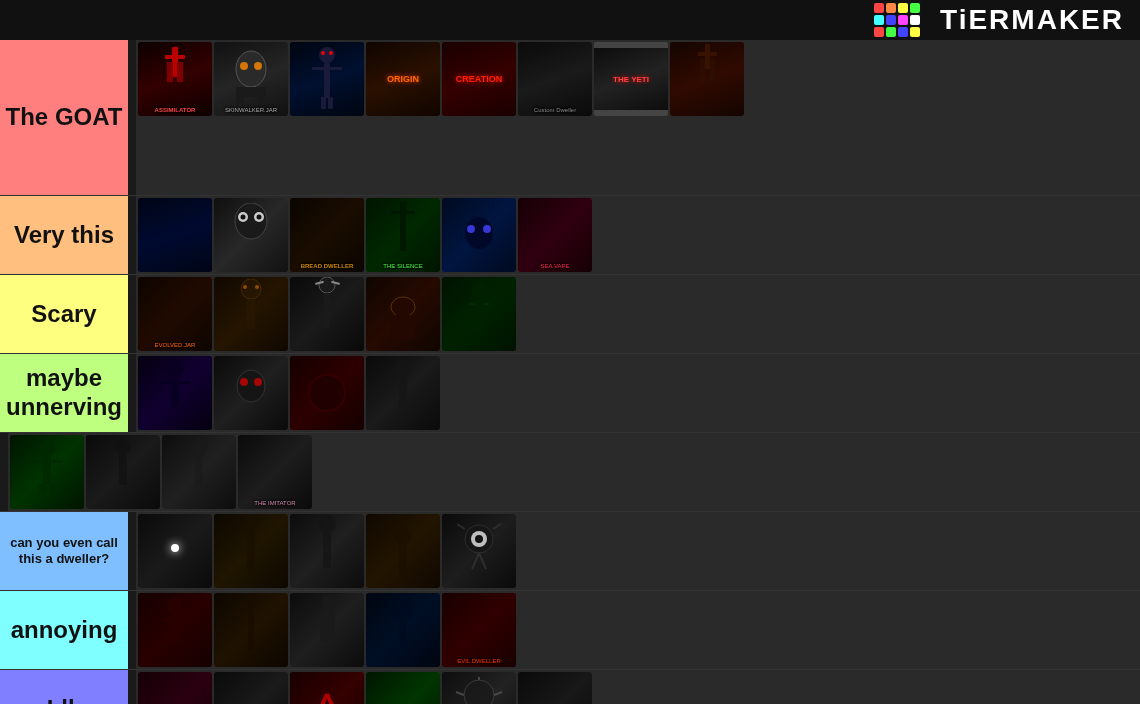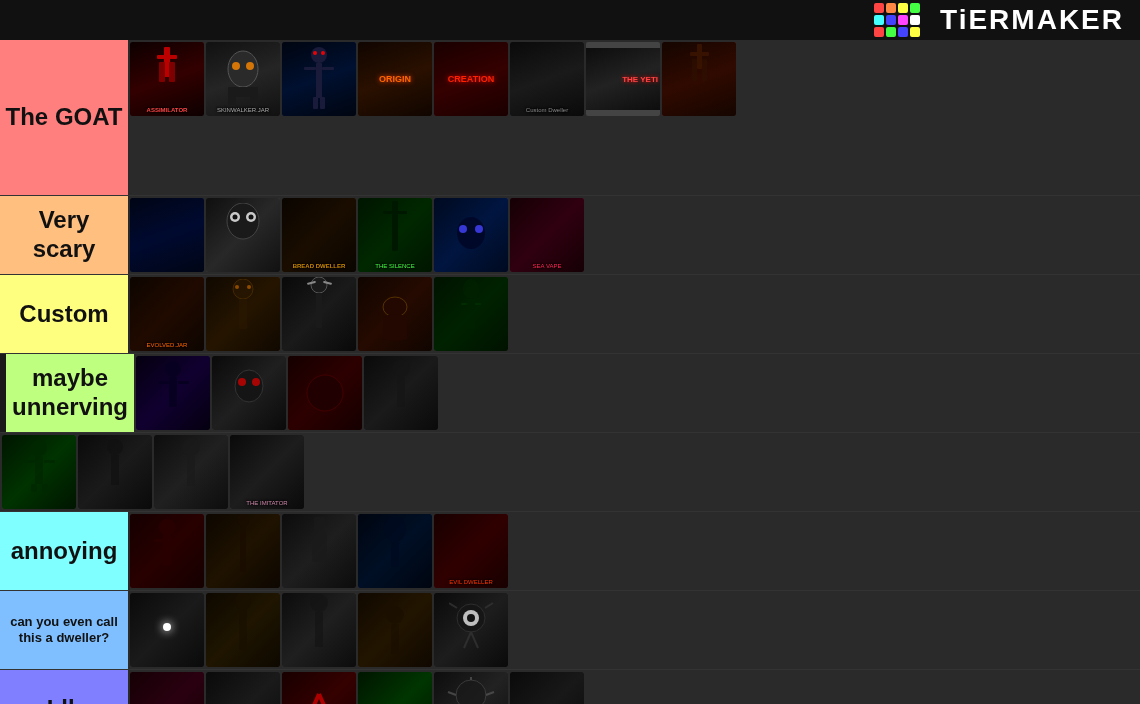--- a/index.html
+++ b/index.html
@@ -70,41 +70,42 @@
     }
     .tier-items {
       display: flex;
       flex-direction: row;
       flex-wrap: nowrap;
       align-items: center;
       flex: 1;
       background: #2a2a2a;
       gap: 2px;
       padding: 2px;
+      margin-left: 8px;
     }
     .tier-item {
       width: 74px;
       height: 74px;
       flex-shrink: 0;
       background: #444;
       border-radius: 2px;
       overflow: hidden;
       display: flex;
       align-items: center;
       justify-content: center;
       font-size: 9px;
       color: #ccc;
       text-align: center;
       position: relative;
     }
     
     .tier-goat { background-color: #ff7f7f; }
     .tier-very-scary { background-color: #ffbf7f; }
     .tier-scary { background-color: #ffff7f; }
-    .tier-maybe-unnerving { background-color: #bfff7f; margin-left: 6px; }
+    .tier-maybe-unnerving { background-color: #bfff7f; }
     .tier-scary-once { background-color: #7fff7f; }
     .tier-annoying { background-color: #7fffff; }
     .tier-can-you { background-color: #7fbfff; }
     .tier-idk { background-color: #7f7fff; }
 
     
     .img-block {
       width: 74px;
       height: 74px;
       display: flex;
@@ -223,41 +224,41 @@
           <div class="img-block dark-red" style="width:74px;height:91px;background:linear-gradient(160deg,#150000,#350000,#150000);display:flex;align-items:center;justify-content:center;">
             <span style="color:#ff2200;font-size:9px;font-weight:bold;text-shadow:0 0 5px #ff0000;z-index:1;">CREATION</span>
           </div>
         </div>
         <div class="tier-item">
           <div class="img-block dark-gray" style="width:74px;height:74px;background:linear-gradient(160deg,#0a0a0a,#1a1a1a,#0a0a0a);display:flex;align-items:flex-end;justify-content:center;">
             <span class="label-overlay" style="color:#888;font-size:6px;">Custom Dweller</span>
           </div>
         </div>
         <div class="tier-item">
-          <div class="img-block dark-gray" style="width:74px;height:62px;background:linear-gradient(160deg,#0d0d0d,#222,#0d0d0d);display:flex;align-items:center;justify-content:flex-end;">
+          <div class="img-block dark-gray" style="width:74px;height:62px;background:linear-gradient(160deg,#0d0d0d,#222,#0d0d0d);display:flex;align-items:center;justify-content:center;">
             <span style="color:#ff4444;font-size:8px;font-weight:bold;text-shadow:0 0 4px #ff0000;z-index:1;">THE YETI</span>
           </div>
         </div>
 
         <div class="tier-item">
           <div class="img-block dark-red" style="width:74px;height:74px;background:linear-gradient(160deg,#150500,#300a00,#150500);">
             <svg width="35" height="65" viewBox="0 0 35 65" style="position:absolute;top:2px;left:20px;opacity:0.8">
                 <rect x="15" y="0" width="5" height="25" fill="#3d1500" rx="1"></rect>
                 <rect x="8" y="8" width="19" height="4" fill="#3d1500" rx="1"></rect>
                 <rect x="10" y="15" width="5" height="22" fill="#2d0f00" rx="1"></rect>
                 <rect x="20" y="15" width="5" height="22" fill="#2d0f00" rx="1"></rect>
               </svg>
           </div>
         </div>
       </div>
     </div>
 
     <div class="tier-row" style="min-height:78px;">
       <div class="tier-label tier-very-scary">
-        <span>Very scary</span>
+        <span>Very this</span>
       </div>
       <div class="tier-items">
         <div class="tier-item">
             <div class="img-block dark-blue" style="width:74px;height:74px;background:linear-gradient(160deg,#000515,#000a30,#000515);"></div>
           </div>
         <div class="tier-item">
             <div class="img-block dark-gray" style="width:74px;height:74px;background:linear-gradient(135deg,#0f0f0f,#282828,#111);">
           <svg width="45" height="55" viewBox="0 0 45 55" style="position:absolute;top:5px;left:15px;">
                 <ellipse cx="22" cy="18" rx="16" ry="18" fill="#1a1a1a" stroke="#444" stroke-width="1"></ellipse>
                 <circle cx="14" cy="14" r="5" fill="#ddd" opacity="0.9"></circle>
@@ -294,21 +295,21 @@
         <div class="tier-item">
             <div class="img-block dark-red" style="width:74px;height:74px;background:linear-gradient(135deg,#150005,#300010,#150005);">
           <span class="label-overlay" style="color:#ff2255;font-size:6px;">SEA VAPE</span>
         </div>
           </div>
       </div>
     </div>
 
     <div class="tier-row" style="min-height:78px;">
       <div class="tier-label tier-scary">
-        <span>Custom</span>
+        <span>Scary</span>
       </div>
       <div class="tier-items">
         <div class="tier-item">
             <div class="img-block dark-brown" style="width:74px;height:74px;background:linear-gradient(135deg,#0d0500,#200a00,#0d0500);">
           <span class="label-overlay" style="color:#ff6600;font-size:6px;">EVOLVED.JAR</span>
         </div>
           </div>
         <div class="tier-item">
             <div class="img-block dark-brown" style="width:74px;height:74px;background:linear-gradient(135deg,#100800,#251500,#100800);">
           <svg width="35" height="60" viewBox="0 0 35 60" style="position:absolute;top:2px;left:20px;opacity:0.7">
@@ -418,67 +419,20 @@
             <div class="img-block dark-gray" style="width:74px;height:74px;background:linear-gradient(135deg,#0d0d0d,#202020,#0d0d0d);">
           <svg width="30" height="60" viewBox="0 0 30 60" style="position:absolute;top:2px;left:22px;opacity:0.65">
                 <circle cx="15" cy="10" r="9" fill="#1a1a1a"></circle>
                 <rect x="11" y="19" width="8" height="30" fill="#1a1a1a" rx="1"></rect>
               </svg>
         </div>
           </div>
         <div class="tier-item">
             <div class="img-block dark-gray" style="width:74px;height:74px;background:linear-gradient(135deg,#0a0a0a,#1d1d1d,#0a0a0a);">
           <span class="label-overlay" style="color:#cc88aa;font-size:6px;">THE IMITATOR</span>
-        </div>
-          </div>
-      </div>
-    </div>
-
-    <div class="tier-row" style="min-height:78px;">
-      <div class="tier-label tier-annoying">
-        <span>annoying</span>
-      </div>
-      <div class="tier-items">
-        <div class="tier-item">
-            <div class="img-block dark-red" style="width:74px;height:74px;background:linear-gradient(135deg,#150000,#280000,#150000);">
-          <svg width="35" height="60" viewBox="0 0 35 60" style="position:absolute;top:3px;left:20px;opacity:0.8">
-                <circle cx="17" cy="10" r="8" fill="#2a0000"></circle>
-                <rect x="13" y="18" width="8" height="30" fill="#2a0000" rx="1"></rect>
-                <rect x="4" y="22" width="9" height="3" fill="#2a0000" rx="1"></rect>
-                <rect x="22" y="22" width="9" height="3" fill="#2a0000" rx="1"></rect>
-              </svg>
-        </div>
-          </div>
-        <div class="tier-item">
-            <div class="img-block dark-brown" style="width:74px;height:74px;background:linear-gradient(135deg,#0d0700,#1f1200,#0d0700);">
-          <svg width="20" height="70" viewBox="0 0 20 70" style="position:absolute;top:0;left:27px;opacity:0.7">
-                <ellipse cx="10" cy="6" rx="6" ry="7" fill="#1a0d00"></ellipse>
-                <rect x="7" y="13" width="6" height="45" fill="#1a0d00" rx="1"></rect>
-              </svg>
-        </div>
-          </div>
-        <div class="tier-item">
-            <div class="img-block dark-gray" style="width:74px;height:74px;background:linear-gradient(135deg,#0c0c0c,#1e1e1e,#0c0c0c);">
-          <svg width="35" height="60" viewBox="0 0 35 60" style="position:absolute;top:3px;left:20px;opacity:0.7">
-                <rect x="12" y="0" width="11" height="15" fill="#1a1a1a" rx="2"></rect>
-                <rect x="10" y="15" width="15" height="30" fill="#1a1a1a" rx="1"></rect>
-              </svg>
-        </div>
-          </div>
-        <div class="tier-item">
-            <div class="img-block dark-blue" style="width:74px;height:74px;background:linear-gradient(135deg,#000510,#000f25,#000510);">
-          <svg width="35" height="60" viewBox="0 0 35 60" style="position:absolute;top:3px;left:20px;opacity:0.7">
-                <ellipse cx="17" cy="12" rx="11" ry="13" fill="#000a20"></ellipse>
-                <rect x="13" y="25" width="8" height="25" fill="#000a20" rx="1"></rect>
-              </svg>
-        </div>
-          </div>
-        <div class="tier-item">
-            <div class="img-block dark-red" style="width:74px;height:74px;background:linear-gradient(135deg,#180000,#300000,#180000);">
-          <span class="label-overlay" style="color:#ff3300;font-size:6px;">EVIL DWELLER</span>
         </div>
           </div>
       </div>
     </div>
 
     <div class="tier-row" style="min-height:78px;">
       <div class="tier-label tier-can-you" style="font-size:13px;">
         <span>can you even call this a dweller?</span>
       </div>
       <div class="tier-items">
@@ -515,20 +469,67 @@
             <div class="img-block dark-gray" style="width:74px;height:74px;background:linear-gradient(135deg,#0a0a0a,#1d1d1d,#0a0a0a);">
           <svg width="45" height="55" viewBox="0 0 45 55" style="position:absolute;top:5px;left:15px;opacity:0.8">
                 <ellipse cx="22" cy="20" rx="14" ry="14" fill="#151515" stroke="#333" stroke-width="1"></ellipse>
                 <circle cx="22" cy="20" r="8" fill="#fff" opacity="0.9"></circle>
                 <circle cx="22" cy="20" r="4" fill="#111"></circle>
                 <line x1="8" y1="10" x2="0" y2="5" stroke="#333" stroke-width="2"></line>
                 <line x1="36" y1="10" x2="44" y2="5" stroke="#333" stroke-width="2"></line>
                 <line x1="22" y1="34" x2="15" y2="50" stroke="#333" stroke-width="2"></line>
                 <line x1="22" y1="34" x2="29" y2="50" stroke="#333" stroke-width="2"></line>
               </svg>
+        </div>
+          </div>
+      </div>
+    </div>
+
+    <div class="tier-row" style="min-height:78px;">
+      <div class="tier-label tier-annoying">
+        <span>annoying</span>
+      </div>
+      <div class="tier-items">
+        <div class="tier-item">
+            <div class="img-block dark-red" style="width:74px;height:74px;background:linear-gradient(135deg,#150000,#280000,#150000);">
+          <svg width="35" height="60" viewBox="0 0 35 60" style="position:absolute;top:3px;left:20px;opacity:0.8">
+                <circle cx="17" cy="10" r="8" fill="#2a0000"></circle>
+                <rect x="13" y="18" width="8" height="30" fill="#2a0000" rx="1"></rect>
+                <rect x="4" y="22" width="9" height="3" fill="#2a0000" rx="1"></rect>
+                <rect x="22" y="22" width="9" height="3" fill="#2a0000" rx="1"></rect>
+              </svg>
+        </div>
+          </div>
+        <div class="tier-item">
+            <div class="img-block dark-brown" style="width:74px;height:74px;background:linear-gradient(135deg,#0d0700,#1f1200,#0d0700);">
+          <svg width="20" height="70" viewBox="0 0 20 70" style="position:absolute;top:0;left:27px;opacity:0.7">
+                <ellipse cx="10" cy="6" rx="6" ry="7" fill="#1a0d00"></ellipse>
+                <rect x="7" y="13" width="6" height="45" fill="#1a0d00" rx="1"></rect>
+              </svg>
+        </div>
+          </div>
+        <div class="tier-item">
+            <div class="img-block dark-gray" style="width:74px;height:74px;background:linear-gradient(135deg,#0c0c0c,#1e1e1e,#0c0c0c);">
+          <svg width="35" height="60" viewBox="0 0 35 60" style="position:absolute;top:3px;left:20px;opacity:0.7">
+                <rect x="12" y="0" width="11" height="15" fill="#1a1a1a" rx="2"></rect>
+                <rect x="10" y="15" width="15" height="30" fill="#1a1a1a" rx="1"></rect>
+              </svg>
+        </div>
+          </div>
+        <div class="tier-item">
+            <div class="img-block dark-blue" style="width:74px;height:74px;background:linear-gradient(135deg,#000510,#000f25,#000510);">
+          <svg width="35" height="60" viewBox="0 0 35 60" style="position:absolute;top:3px;left:20px;opacity:0.7">
+                <ellipse cx="17" cy="12" rx="11" ry="13" fill="#000a20"></ellipse>
+                <rect x="13" y="25" width="8" height="25" fill="#000a20" rx="1"></rect>
+              </svg>
+        </div>
+          </div>
+        <div class="tier-item">
+            <div class="img-block dark-red" style="width:74px;height:74px;background:linear-gradient(135deg,#180000,#300000,#180000);">
+          <span class="label-overlay" style="color:#ff3300;font-size:6px;">EVIL DWELLER</span>
         </div>
           </div>
       </div>
     </div>
 
     <div class="tier-row" style="min-height:78px;border-bottom:none;">
       <div class="tier-label tier-idk">
         <span>Idk</span>
       </div>
       <div class="tier-items">

